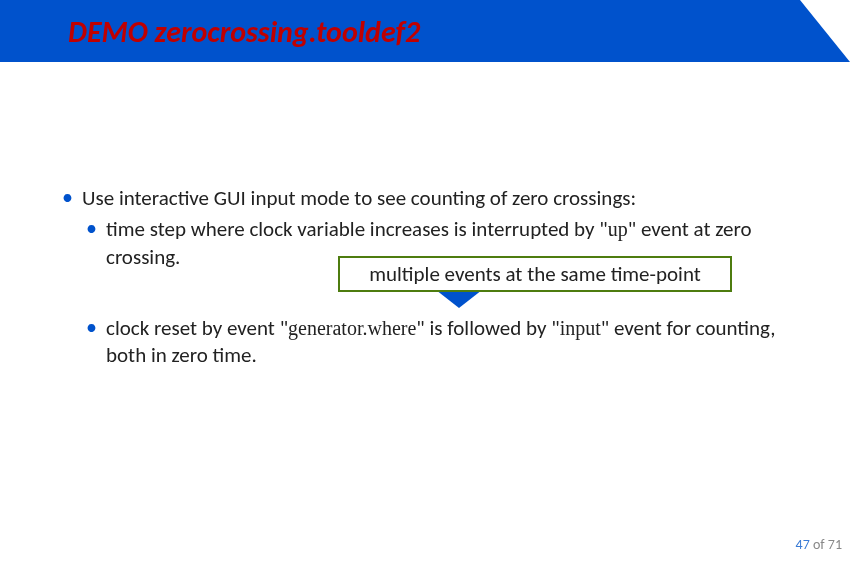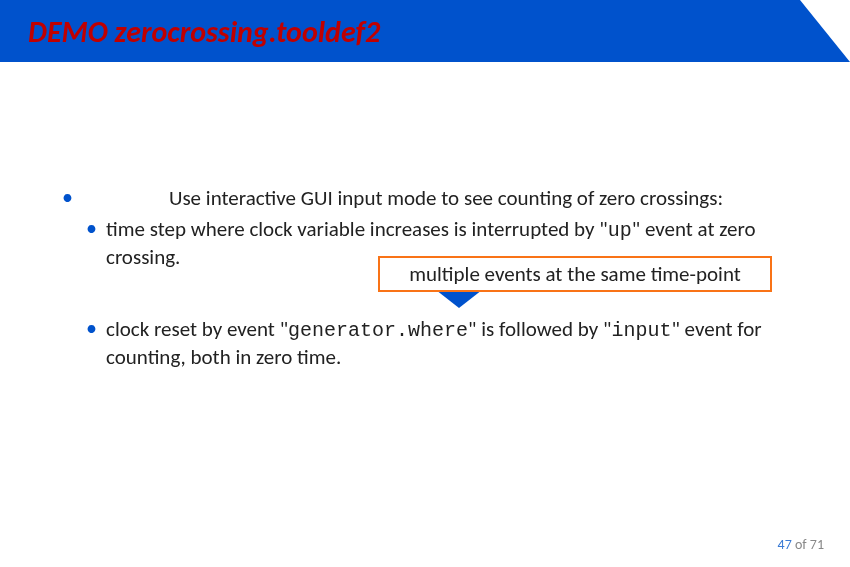--- a/index.html
+++ b/index.html
@@ -21,37 +21,36 @@
     width: 0; height: 0;
     border-top: 62px solid #fff;
     border-left: 50px solid transparent;
   }
   .title-text {
     font-family: Calibri, Arial, sans-serif;
     font-weight: bold;
     font-style: italic;
     font-size: 30px;
     color: #c00000;
-    padding-left: 28px;
+    padding-left: 68px;
     letter-spacing: 0px;
   }
   .content {
     position: absolute;
     top: 185px;
     left: 60px;
     right: 40px;
     font-size: 21px;
     color: #222;
     line-height: 1.3;
   }
   .bullet-1 {
     position: relative;
     padding-left: 22px;
     margin-bottom: 4px;
-    text-align: center;
   }
   .bullet-1::before {
     content: "•";
     position: absolute;
     left: 2px;
     top: 0;
     color: #0052cc;
     font-size: 22px;
     line-height: 1.2;
   }
@@ -63,53 +62,52 @@
   .bullet-2::before {
     content: "•";
     position: absolute;
     left: 26px;
     top: 0;
     color: #0052cc;
     font-size: 22px;
     line-height: 1.2;
   }
   .mono {
-    font-family: Liberation Mono, monospace;
+    font-family: Liberation Serif, serif;
     font-size: 20px;
   }
   .callout {
     position: absolute;
     left: 338px;
     top: 256px;
     width: 394px;
     height: 36px;
     background: #fff;
-    border: 2px solid #f97316;
+    border: 2px solid #4d7c0f;
     display: flex;
     align-items: center;
     justify-content: center;
     font-size: 21px;
     color: #222;
     z-index: 2;
-    margin-left: 40px;
   }
   .callout-tail {
     position: absolute;
     left: 436px;
     top: 290px;
     width: 46px;
     height: 18px;
     background: #0052cc;
     clip-path: polygon(0 0, 100% 0, 50% 100%);
     z-index: 1;
   }
   .spacer { height: 14px; }
   .footer {
     position: absolute;
-    right: 26px;
+    right: 8px;
     bottom: 14px;
     font-size: 14px;
     color: #888;
   }
   .footer .cur { color: #3a7bd5; }
 </style>
 </head>
 <body>
 
 <div class="slide">

